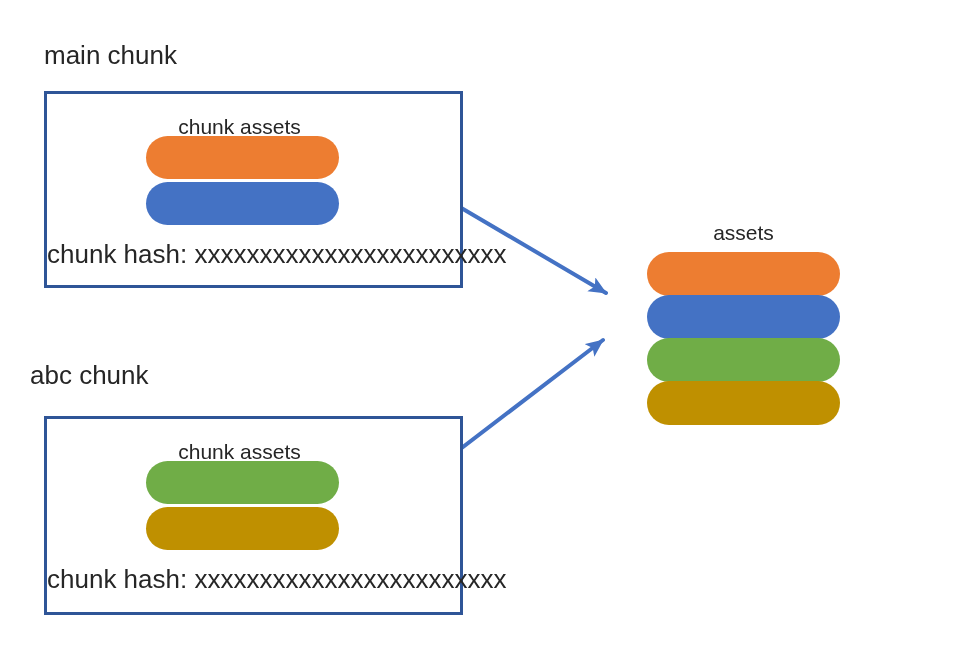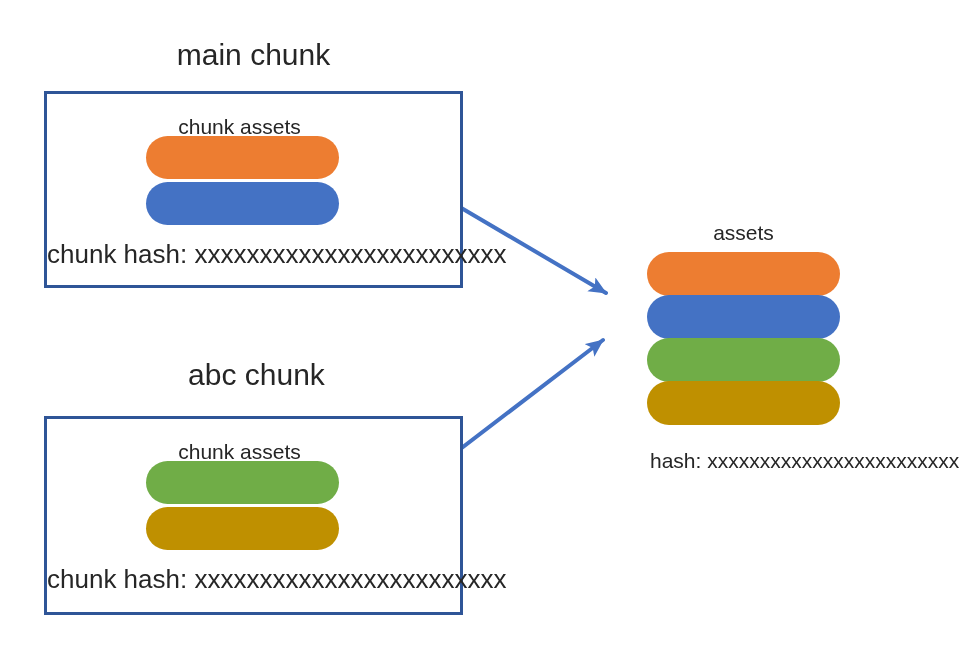--- a/index.html
+++ b/index.html
@@ -18,28 +18,27 @@
     left: 0; top: 0;
     width: 977px; height: 658px;
     pointer-events: none;
   }
   .arrow-line { stroke: var(--arrow, #4472C4); stroke-width: 4; stroke-linecap: round; fill: none; }
   .arrow-head { fill: var(--arrow, #4472C4); }
 
   .chunk-title {
     position: absolute;
     width: 419px;
-    text-align: center;
-    font-size: 30px;
+    font-size: 26px;
     line-height: 34px;
     color: var(--text, #262626);
     white-space: nowrap;
   }
   #chunk-main-title { left: 44px; top: 38px; }
-  #chunk-abc-title  { left: 47px; top: 358px; }
+  #chunk-abc-title  { left: 30px; top: 358px; }
 
   .chunk-box {
     position: absolute;
     width: 419px;
     box-sizing: border-box;
     border: 3px solid var(--box-border, #2F5597);
     background: #ffffff;
   }
   #chunk-main-box { left: 44px; top: 91px;  height: 197px; }
   #chunk-abc-box  { left: 44px; top: 416px; height: 199px; }
@@ -129,15 +128,14 @@
     <div class="chunk-hash">chunk hash: xxxxxxxxxxxxxxxxxxxxxxxx</div>
   </div>
 
   <div class="output-label">assets</div>
   <div class="output-pills">
       <div class="pill" style="background: rgb(237, 125, 49);"></div>
       <div class="pill" style="background: rgb(68, 114, 196);"></div>
       <div class="pill" style="background: rgb(112, 173, 71);"></div>
       <div class="pill" style="background: rgb(191, 144, 0);"></div>
     </div>
-  <div class="output-hash">hash: xxxxxxxxxxxxxxxxxxxxxxxx</div>
 
 </div>
 
 </body></html>

